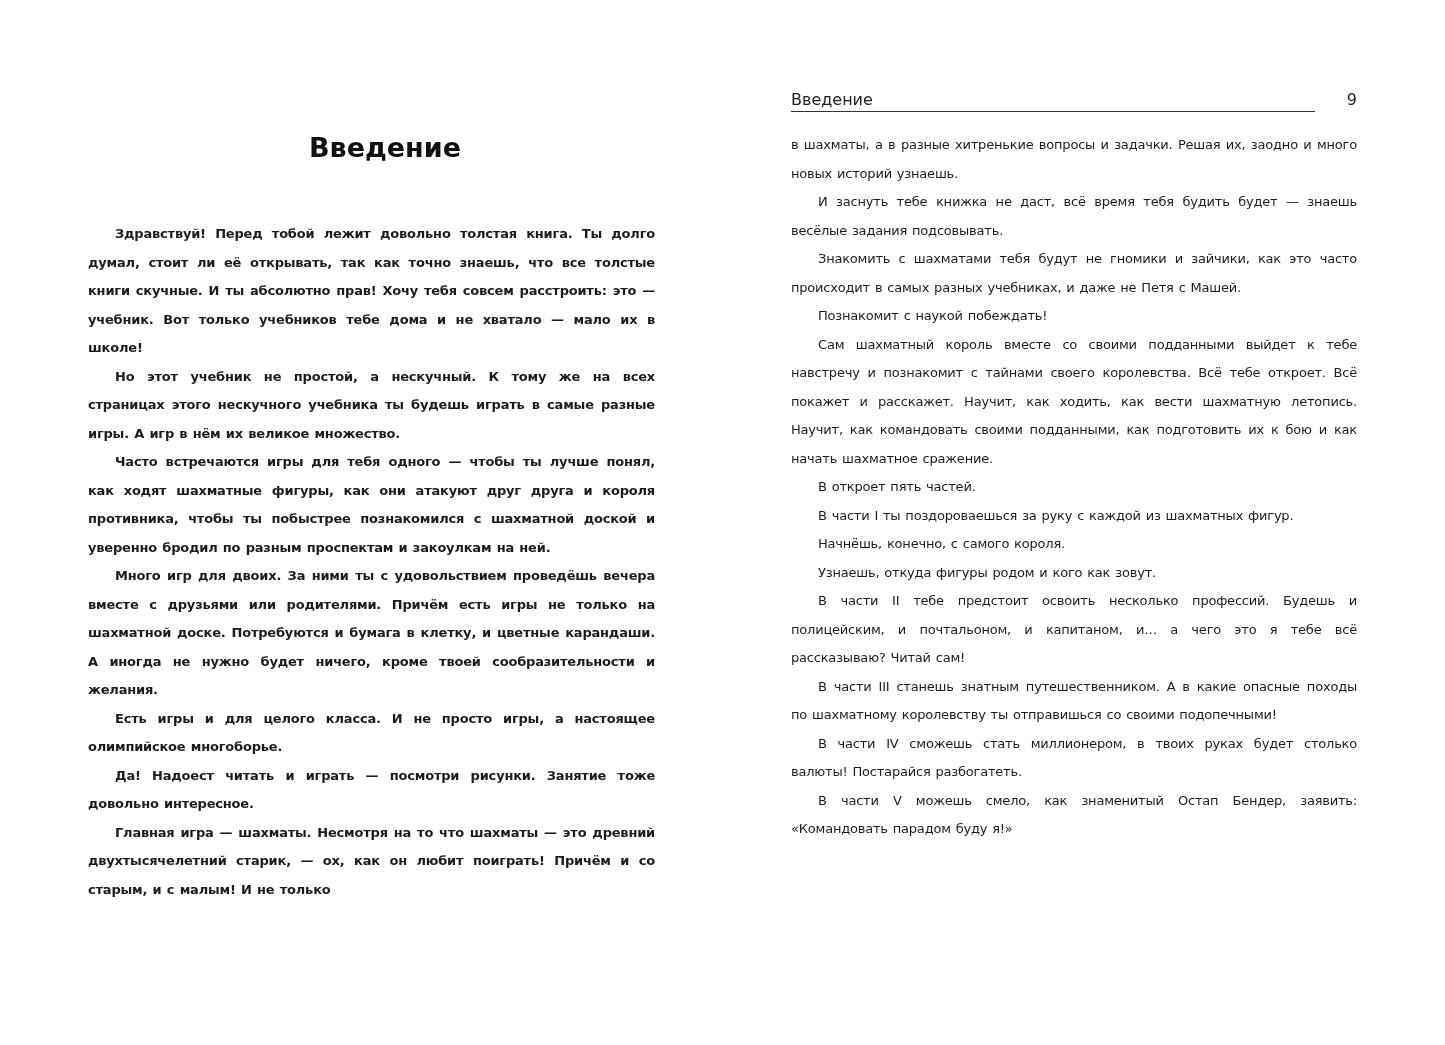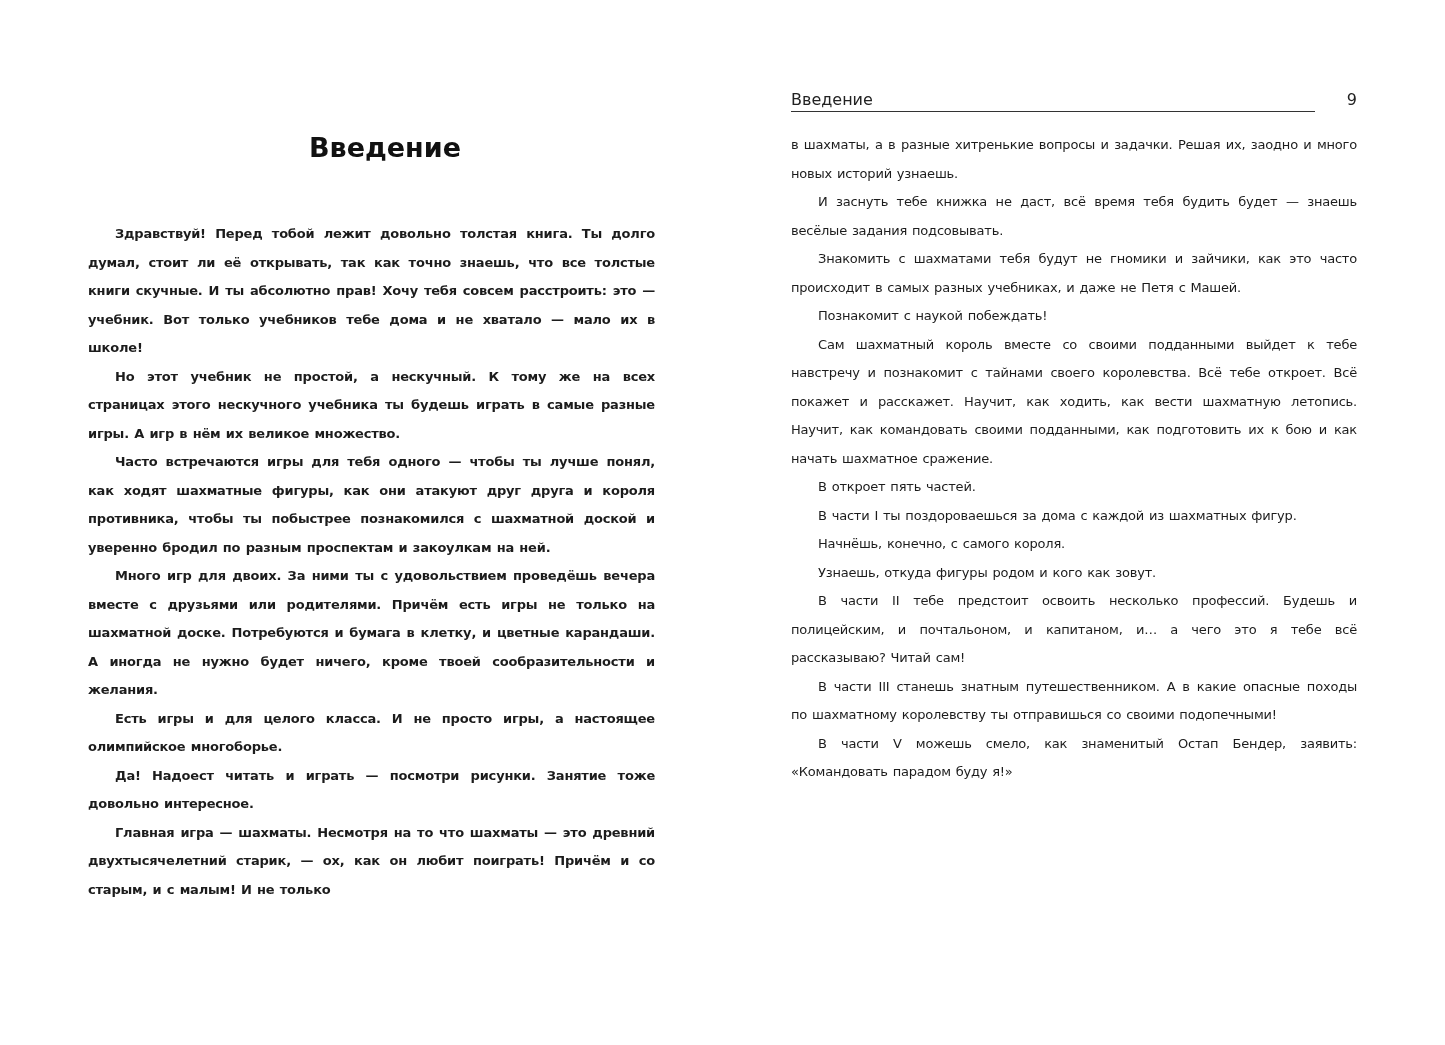--- a/index.html
+++ b/index.html
@@ -120,20 +120,21 @@
     <div class="running-title">Введение</div>
     <div class="page-number">9</div>
   </div>
   <div class="body-text right-text">
     <p class="cont">в шахматы, а в разные хитренькие вопросы и задачки. Решая их, заодно и много новых историй узнаешь.</p>
     <p>И заснуть тебе книжка не даст, всё время тебя будить будет — знаешь весёлые задания подсовывать.</p>
     <p>Знакомить с шахматами тебя будут не гномики и зайчики, как это часто происходит в самых разных учебниках, и даже не Петя с Машей.</p>
     <p>Познакомит с наукой побеждать!</p>
     <p>Сам шахматный король вместе со своими подданными выйдет к тебе навстречу и познакомит с тайнами своего королевства. Всё тебе откроет. Всё покажет и расскажет. Научит, как ходить, как вести шахматную летопись. Научит, как командовать своими подданными, как подготовить их к бою и как начать шахматное сражение.</p>
     <p>В откроет пять частей.</p>
-    <p>В части I ты поздороваешься за дома с каждой из шахматных фигур.</p>
+    <p>В части I ты поздороваешься за руку с каждой из шахматных фигур.</p>
     <p>Начнёшь, конечно, с самого короля.</p>
     <p>Узнаешь, откуда фигуры родом и кого как зовут.</p>
     <p>В части II тебе предстоит освоить несколько профессий. Будешь и полицейским, и почтальоном, и капитаном, и… а чего это я тебе всё рассказываю? Читай сам!</p>
     <p>В части III станешь знатным путешественником. А в какие опасные походы по шахматному королевству ты отправишься со своими подопечными!</p>
+    <p>В части IV сможешь стать миллионером, в твоих руках будет столько валюты! Постарайся разбогатеть.</p>
     <p>В части V можешь смело, как знаменитый Остап Бендер, заявить: «Командовать парадом буду я!»</p>
   </div>
 </div>
 
 </body></html>

